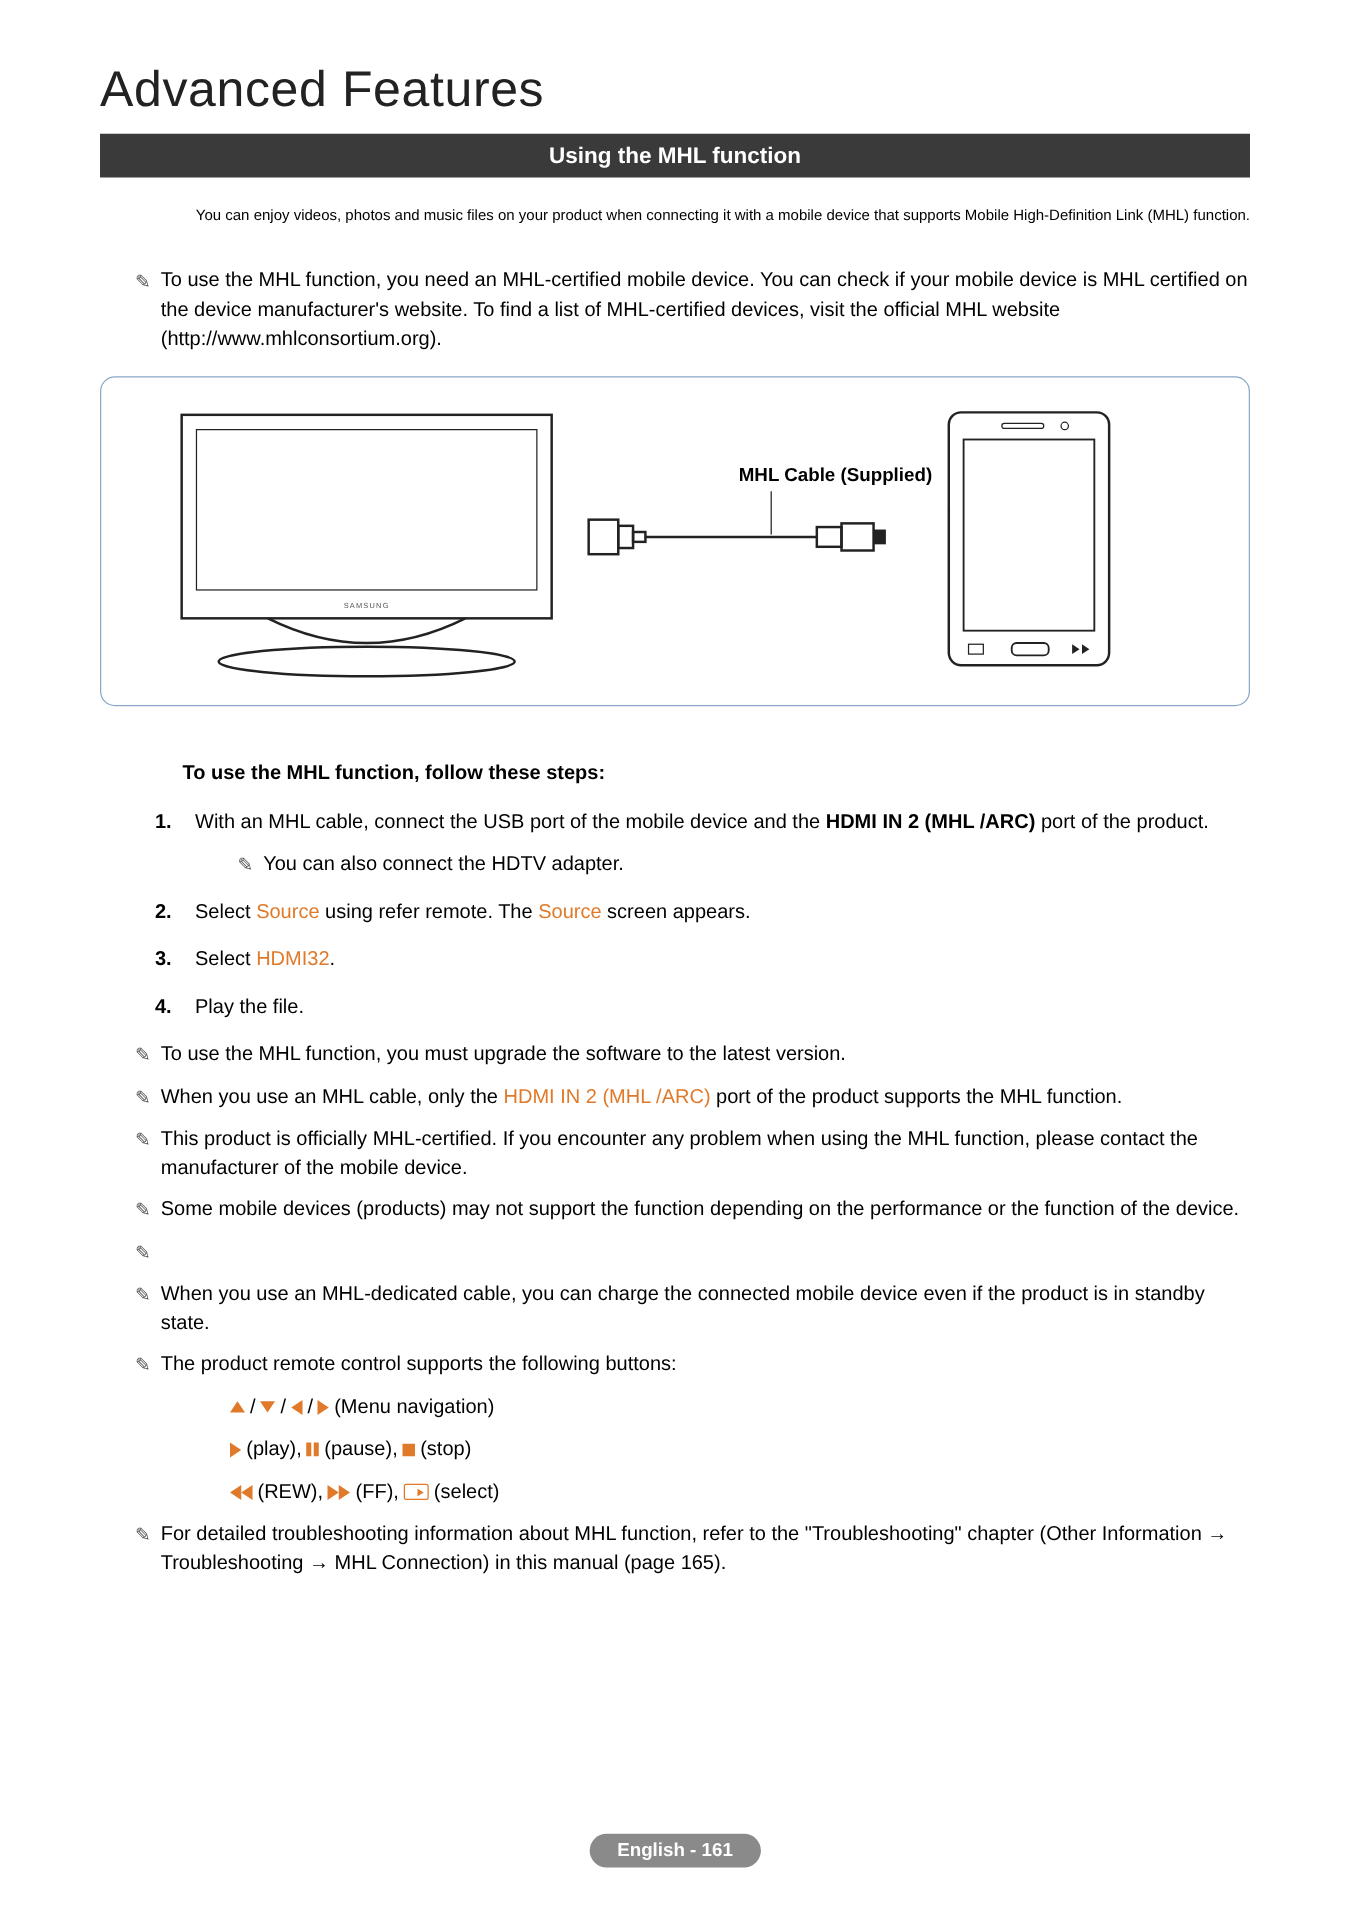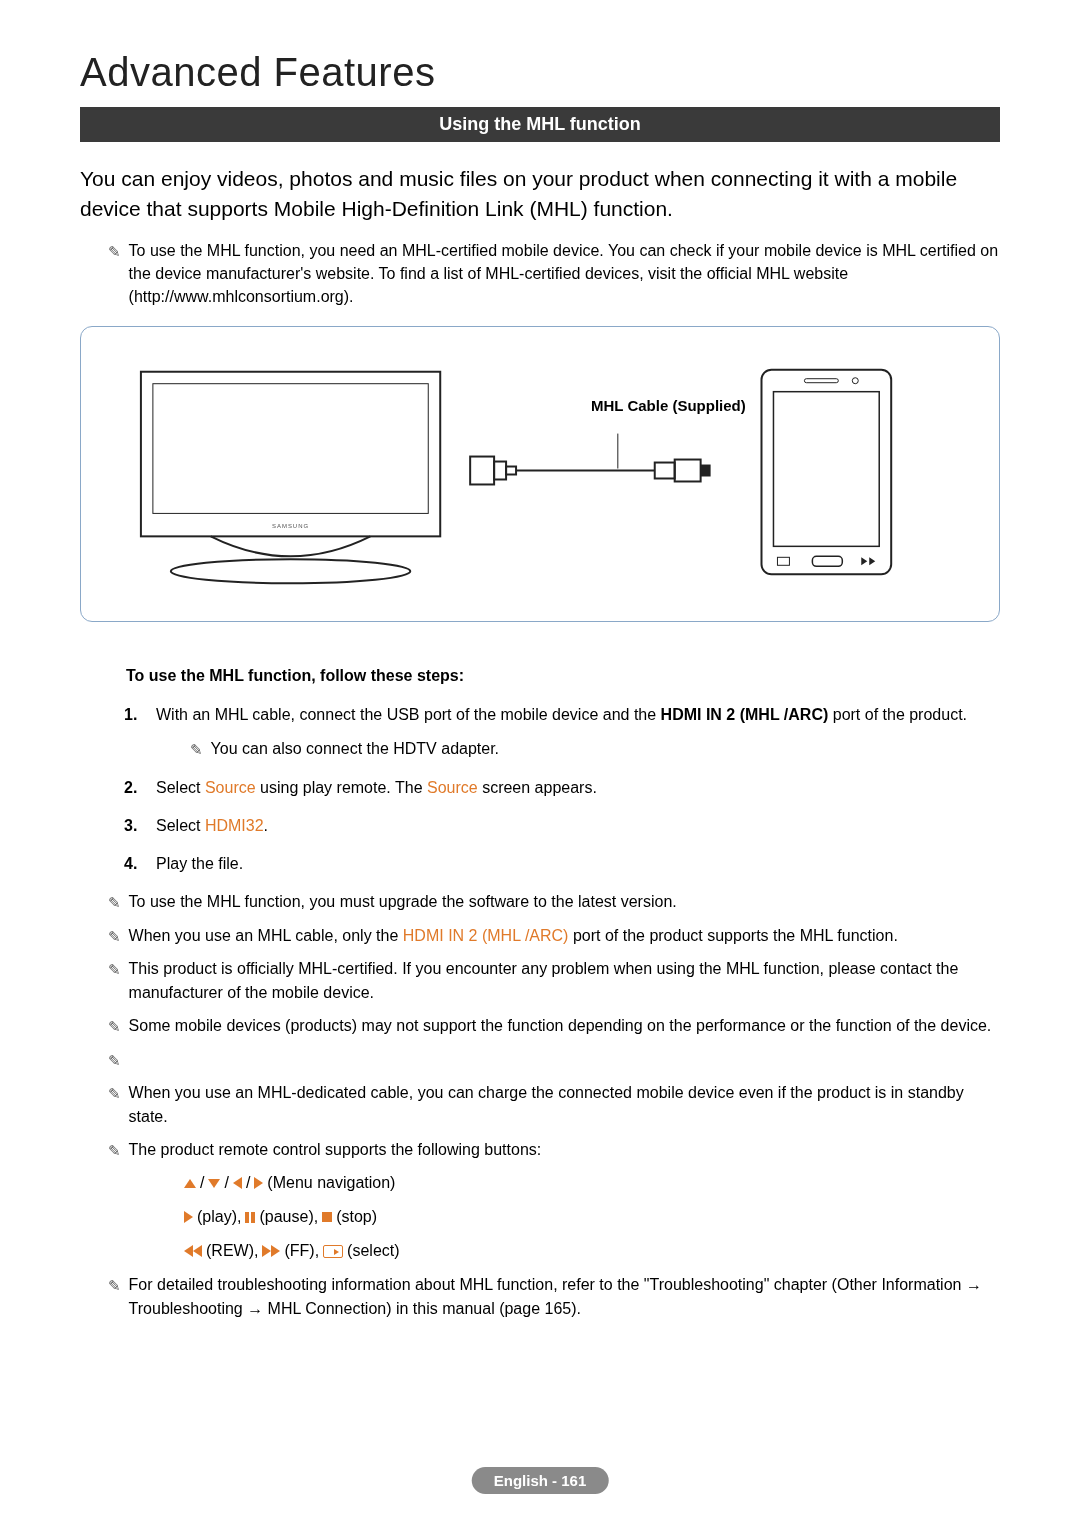--- a/index.html
+++ b/index.html
@@ -21,44 +21,44 @@
   }
   .section-bar {
     background: #3a3a3a;
     color: #fff;
     font-weight: 700;
     font-size: 18px;
     text-align: center;
     padding: 7px 16px;
     margin-bottom: 22px;
   }
-  .intro { font-size: 21px; line-height: 1.45; margin-bottom: 14px; }
+  .intro { font-size: 12px; line-height: 1.45; margin-bottom: 32px; text-align: right; }
   .note-line {
     display: flex;
     gap: 8px;
     font-size: 16px;
     line-height: 1.45;
     margin: 6px 0;
     padding-left: 28px;
   }
   .note-icon {
     flex: 0 0 auto;
     font-size: 15px;
     color: #555;
     margin-top: 2px;
   }
   .diagram-wrap {
     border: 1px solid #8aa8c8;
     border-radius: 12px;
     padding: 20px;
     margin: 18px 0 45px 0;
     position: relative;
-    height: 296px;
-  }
-  .steps-heading { font-weight: 700; font-size: 16px; margin: 10px 0 18px 46px; }
+    height: 264px;
+  }
+  .steps-heading { font-weight: 700; font-size: 16px; margin: 10px 0 18px 66px; }
   ol.steps { list-style: none; padding-left: 44px; }
   ol.steps > li { font-size: 16px; line-height: 1.5; margin-bottom: 14px; display: flex; gap: 10px; }
   ol.steps > li > .num { font-weight: 700; flex: 0 0 auto; width: 22px; }
   .sub-note { margin-top: 10px; display: flex; gap: 8px; padding-left: 34px; }
   .bullet-notes { padding-left: 28px; margin-top: 4px; }
   .bullet-notes .note-line { padding-left: 0; margin: 10px 0; }
   .orange { color: #e07a2a; }
   .remote-lines { padding-left: 76px; margin-top: 4px; }
   .remote-lines .rl { font-size: 16px; line-height: 1.5; margin: 10px 0; display:flex; align-items:center; gap:4px; flex-wrap:wrap; }
   .tri { display:inline-block; width:0; height:0; }
@@ -146,21 +146,21 @@
       <span>With an MHL cable, connect the USB port of the mobile device and the </span><b>HDMI IN 2 (MHL /ARC)</b><span> port of the product.</span>
       <span class="sub-note">
         <span class="note-icon">✎</span>
         <span>You can also connect the HDTV adapter.</span>
       </span>
     </span>
   </li>
   <li>
     <span class="num">2.</span>
     <span>
-      <span>Select </span><span class="orange">Source</span><span> using play remote. The </span><span class="orange">Source</span><span> screen appears.</span>
+      <span>Select </span><span class="orange">Source</span><span> using refer remote. The </span><span class="orange">Source</span><span> screen appears.</span>
     </span>
   </li>
   <li>
     <span class="num">3.</span>
     <span>
       <span>Select </span><span class="orange">HDMI32</span><span>.</span>
     </span>
   </li>
   <li>
     <span class="num">4.</span>

